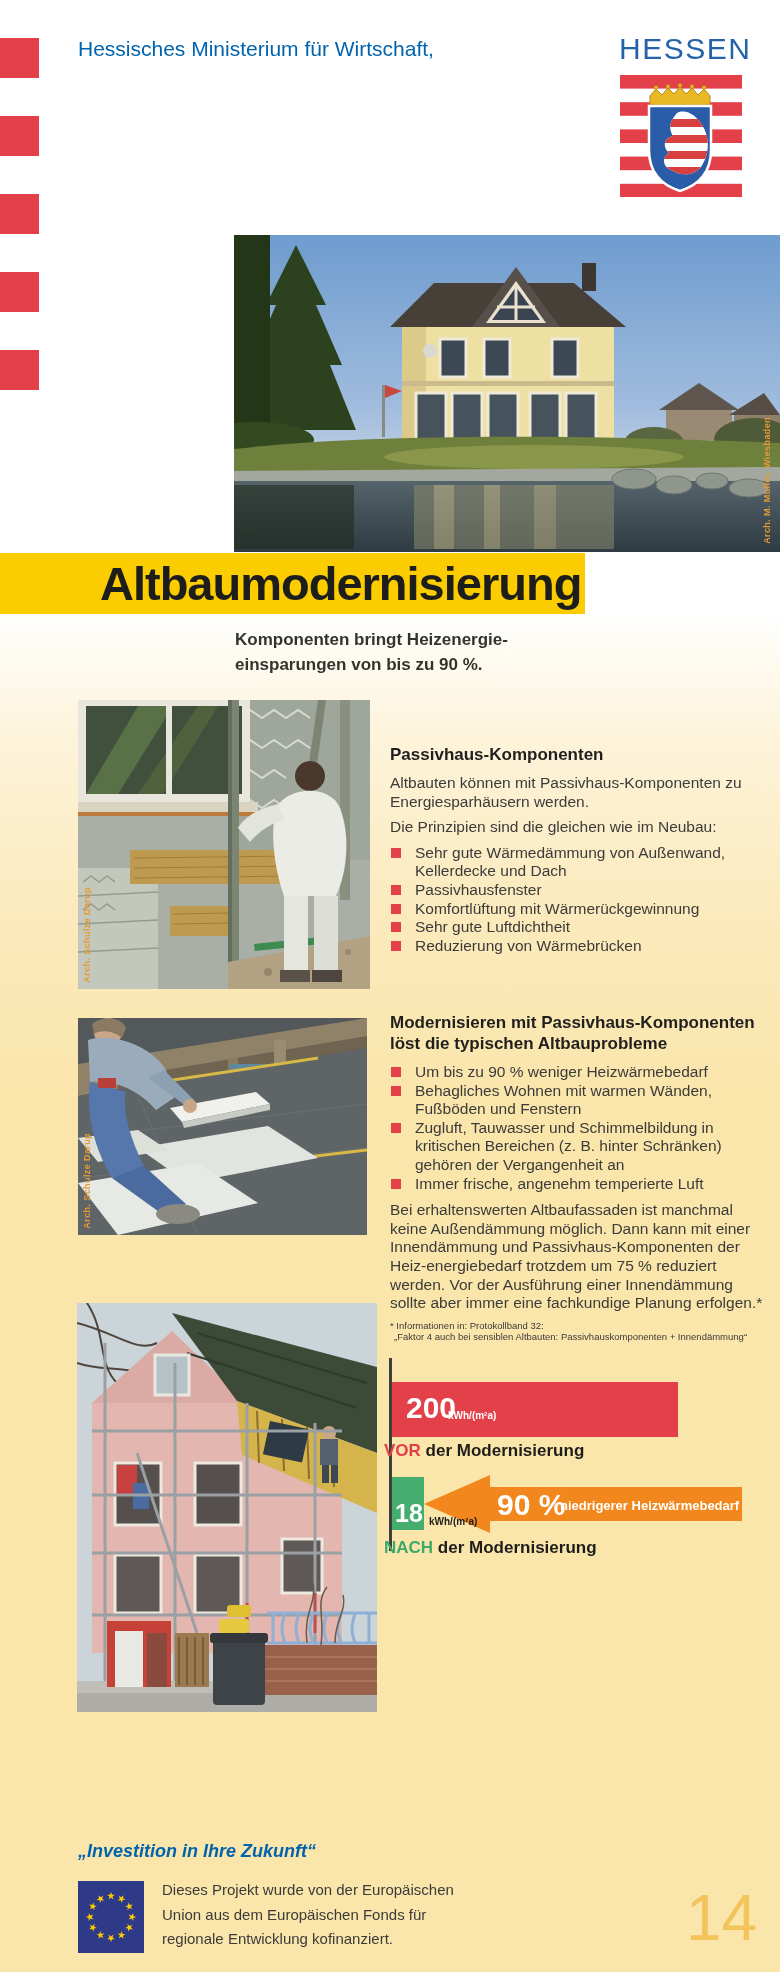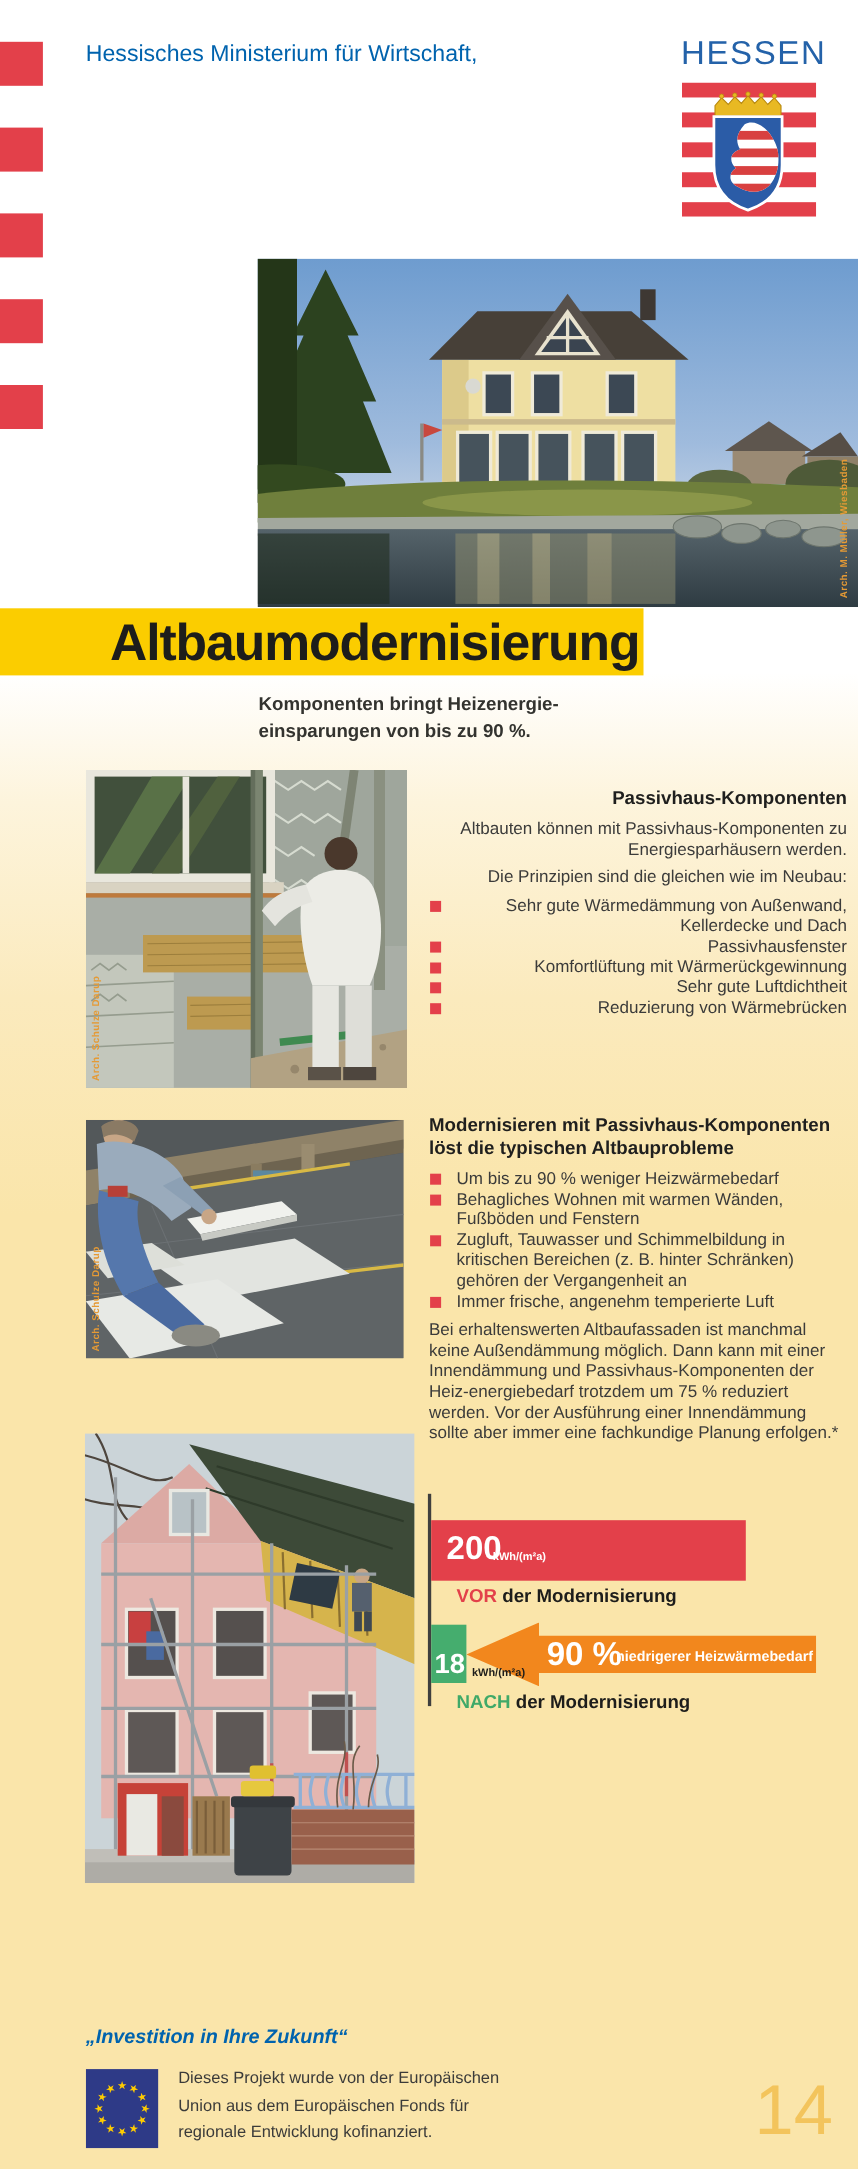--- a/index.html
+++ b/index.html
@@ -32,21 +32,21 @@
   .tblock ul { list-style:none; margin-top:6px; }
   .tblock li { position:relative; padding-left:25px; }
   .bullet-sq { position:absolute; left:1px; top:4px; width:10px; height:10px; background:#E3404A; }
   .footnote { font-size:9.5px; line-height:11.5px; margin-top:7px; color:#3B3B3A; }
   .footnote .fn2 { padding-left:4px; }
   
   .axis { position:absolute; left:389px; top:1358px; width:3px; height:193px; background:#3F3F3E; }
   .bar-red { position:absolute; left:392px; top:1382px; width:286px; height:55px; background:#E3404A; }
   .bar-red .val { position:absolute; left:14px; top:9px; font-size:30px; font-weight:bold; color:#fff; }
   .bar-red .unit { position:absolute; left:56px; top:28px; font-size:10px; font-weight:bold; color:#fff; }
-  .cat-label { position:absolute; left:415px; font-size:17px; font-weight:bold; color:#1D1D1B; }
+  .cat-label { position:absolute; left:384px; font-size:17px; font-weight:bold; color:#1D1D1B; }
   .cat-label .hl-red { color:#E3404A; }
   .cat-label .hl-green { color:#3FA968; }
   .bar-green { position:absolute; left:392px; top:1477px; width:32px; height:53px; background:#45AD6E; }
   .bar-green .val { position:absolute; left:3px; bottom:2px; font-size:25px; font-weight:bold; color:#fff; }
   .nach-unit { position:absolute; left:429px; top:1516px; font-size:10px; font-weight:bold; color:#1D1D1B; }
   .arrow-wrap { position:absolute; left:424px; top:1475px; width:318px; height:58px; }
   .arrow-pct { position:absolute; left:497px; top:1488px; font-size:30px; font-weight:bold; color:#fff; }
   .arrow-txt { position:absolute; left:560px; top:1498px; font-size:13px; font-weight:bold; color:#fff; }
   
   .quote { position:absolute; left:78px; top:1841px; font-size:18px; font-style:italic; font-weight:bold; color:#0063AE; }
@@ -236,21 +236,21 @@
       <path d="M198,108 C210,86 252,84 262,108 C272,134 270,170 258,196 L206,196 C196,168 192,132 198,108 Z" fill="#ECECE6"></path>
       <path d="M200,104 C180,108 166,118 160,128 L172,142 C182,130 196,122 206,120 Z" fill="#E4E4DE"></path>
       <rect x="206" y="196" width="24" height="76" fill="#E6E6E0"></rect>
       <rect x="236" y="196" width="24" height="76" fill="#DEDED8"></rect>
       <rect x="202" y="270" width="30" height="12" fill="#5A5248"></rect>
       <rect x="234" y="270" width="30" height="12" fill="#4E463E"></rect>
     </svg>
     <span class="vcredit" style="left:4px; bottom:6px;">Arch. Schulze Darup</span>
   </div>
 
-  <div class="tblock" style="top:715px;text-align:right;">
+  <div class="tblock" style="top:744px;">
     <h3>Passivhaus-Komponenten</h3>
     <p>Altbauten können mit Passivhaus-Komponenten zu Energiesparhäusern werden.</p>
     <p>Die Prinzipien sind die gleichen wie im Neubau:</p>
     <ul>
       <li><span class="bullet-sq"></span><span>Sehr gute Wärmedämmung von Außenwand, Kellerdecke und Dach</span></li>
       <li><span class="bullet-sq"></span><span>Passivhausfenster</span></li>
       <li><span class="bullet-sq"></span><span>Komfortlüftung mit Wärmerückgewinnung</span></li>
       <li><span class="bullet-sq"></span><span>Sehr gute Luftdichtheit</span></li>
       <li><span class="bullet-sq"></span><span>Reduzierung von Wärmebrücken</span></li>
     </ul>
@@ -294,20 +294,24 @@
 
   <div class="tblock" style="top:1012px;">
     <h3>Modernisieren mit Passivhaus-Komponenten löst die typischen Altbauprobleme</h3>
     <ul>
       <li><span class="bullet-sq"></span><span>Um bis zu 90 % weniger Heizwärmebedarf</span></li>
       <li><span class="bullet-sq"></span><span>Behagliches Wohnen mit warmen Wänden, Fußböden und Fenstern</span></li>
       <li><span class="bullet-sq"></span><span>Zugluft, Tauwasser und Schimmelbildung in kritischen Bereichen (z. B. hinter Schränken) gehören der Vergangenheit an</span></li>
       <li><span class="bullet-sq"></span><span>Immer frische, angenehm temperierte Luft</span></li>
     </ul>
     <p style="margin-top:8px;">Bei erhaltenswerten Altbaufassaden ist manchmal keine Außendämmung möglich. Dann kann mit einer Innendämmung und Passivhaus-Komponenten der Heiz-energiebedarf trotzdem um 75 % reduziert werden. Vor der Ausführung einer Innendämmung sollte aber immer eine fachkundige Planung erfolgen.*</p>
+    <div class="footnote">
+      <div>* Informationen in: Protokollband 32:</div>
+      <div class="fn2">„Faktor 4 auch bei sensiblen Altbauten: Passivhauskomponenten + Innendämmung“</div>
+    </div>
   </div>
 
   <div class="photo" style="left:77px; top:1303px; width:300px; height:409px;">
     <svg viewBox="0 0 300 409" preserveAspectRatio="none">
       <rect width="300" height="409" fill="#CBD4D8"></rect>
       <g stroke="#4E463E" stroke-width="2" fill="none">
         <path d="M0,20 C40,30 60,50 80,40"></path>
           <path d="M10,0 C30,30 20,60 40,80"></path>
           <path d="M0,60 C30,70 50,60 70,76"></path>
       </g>

